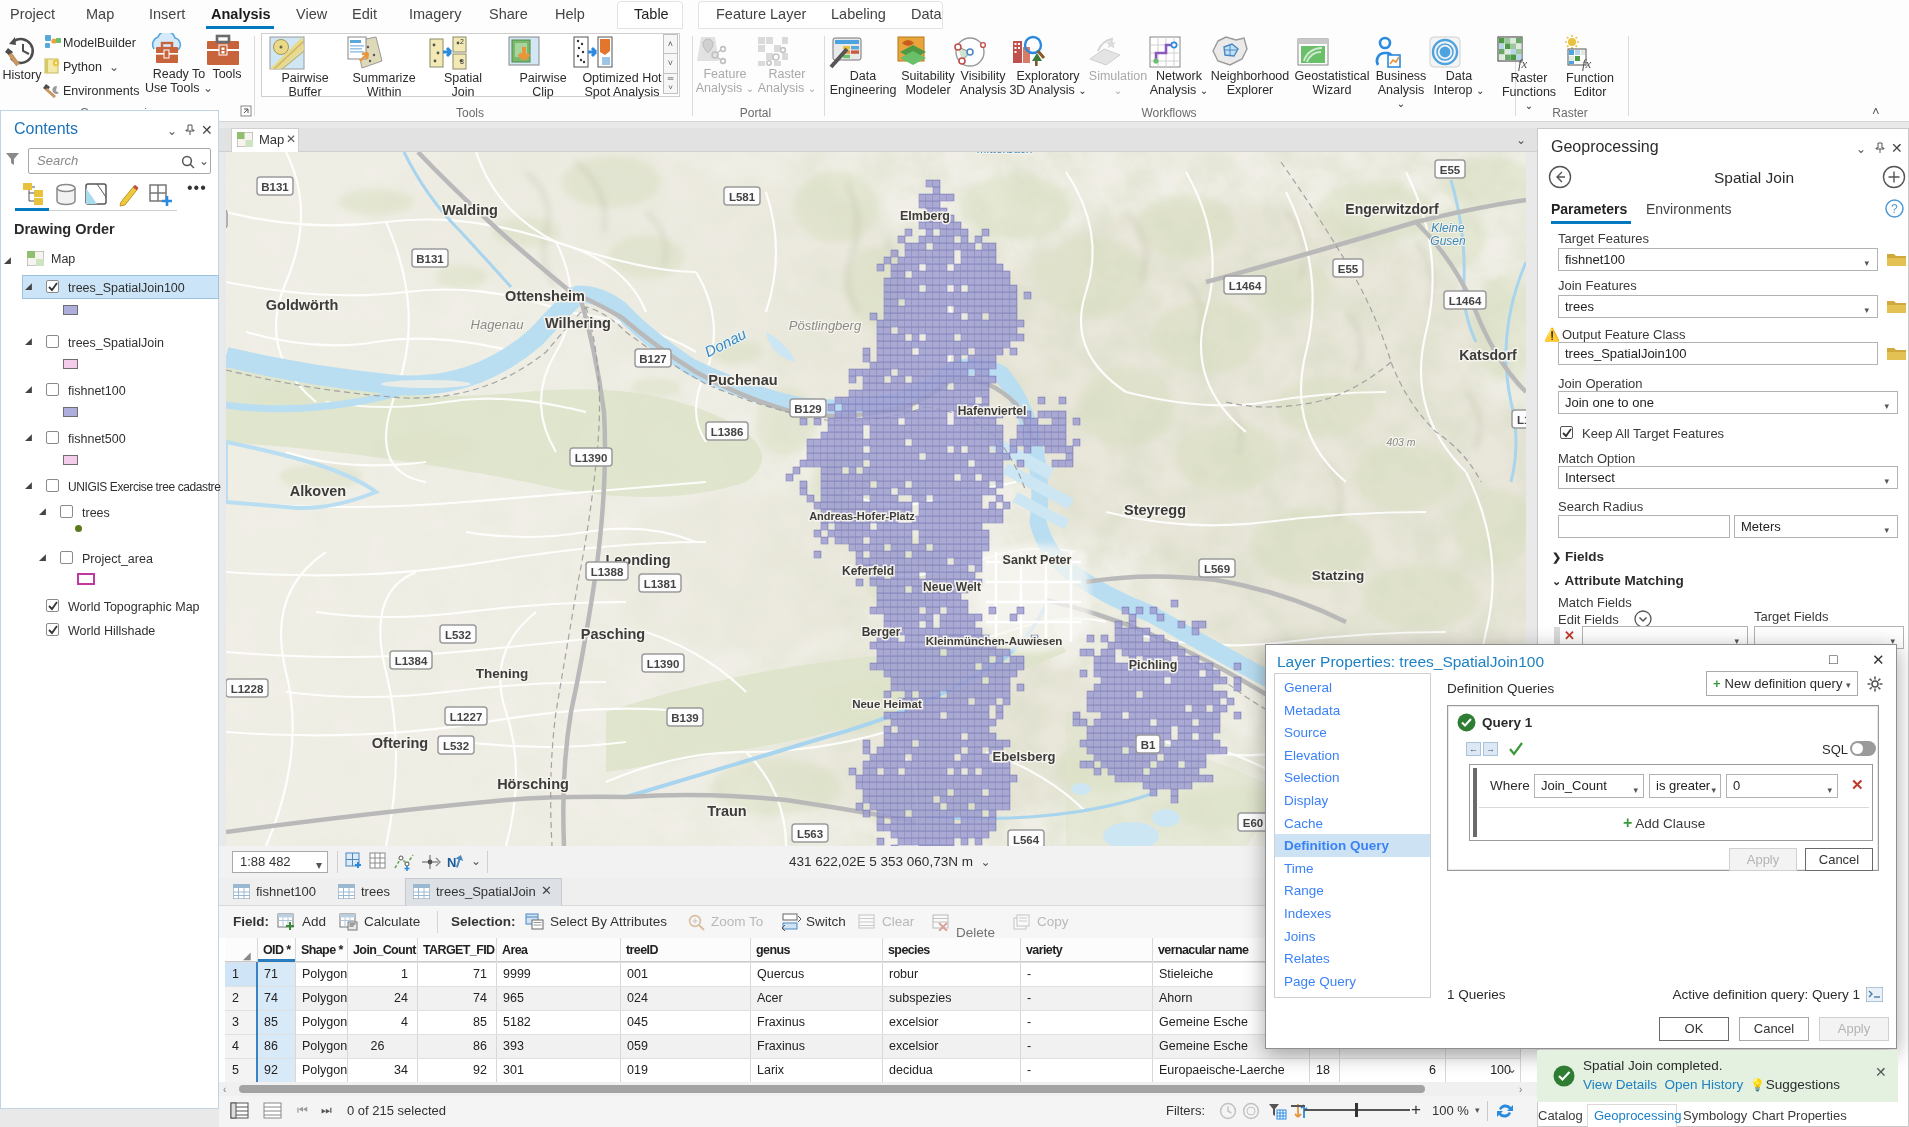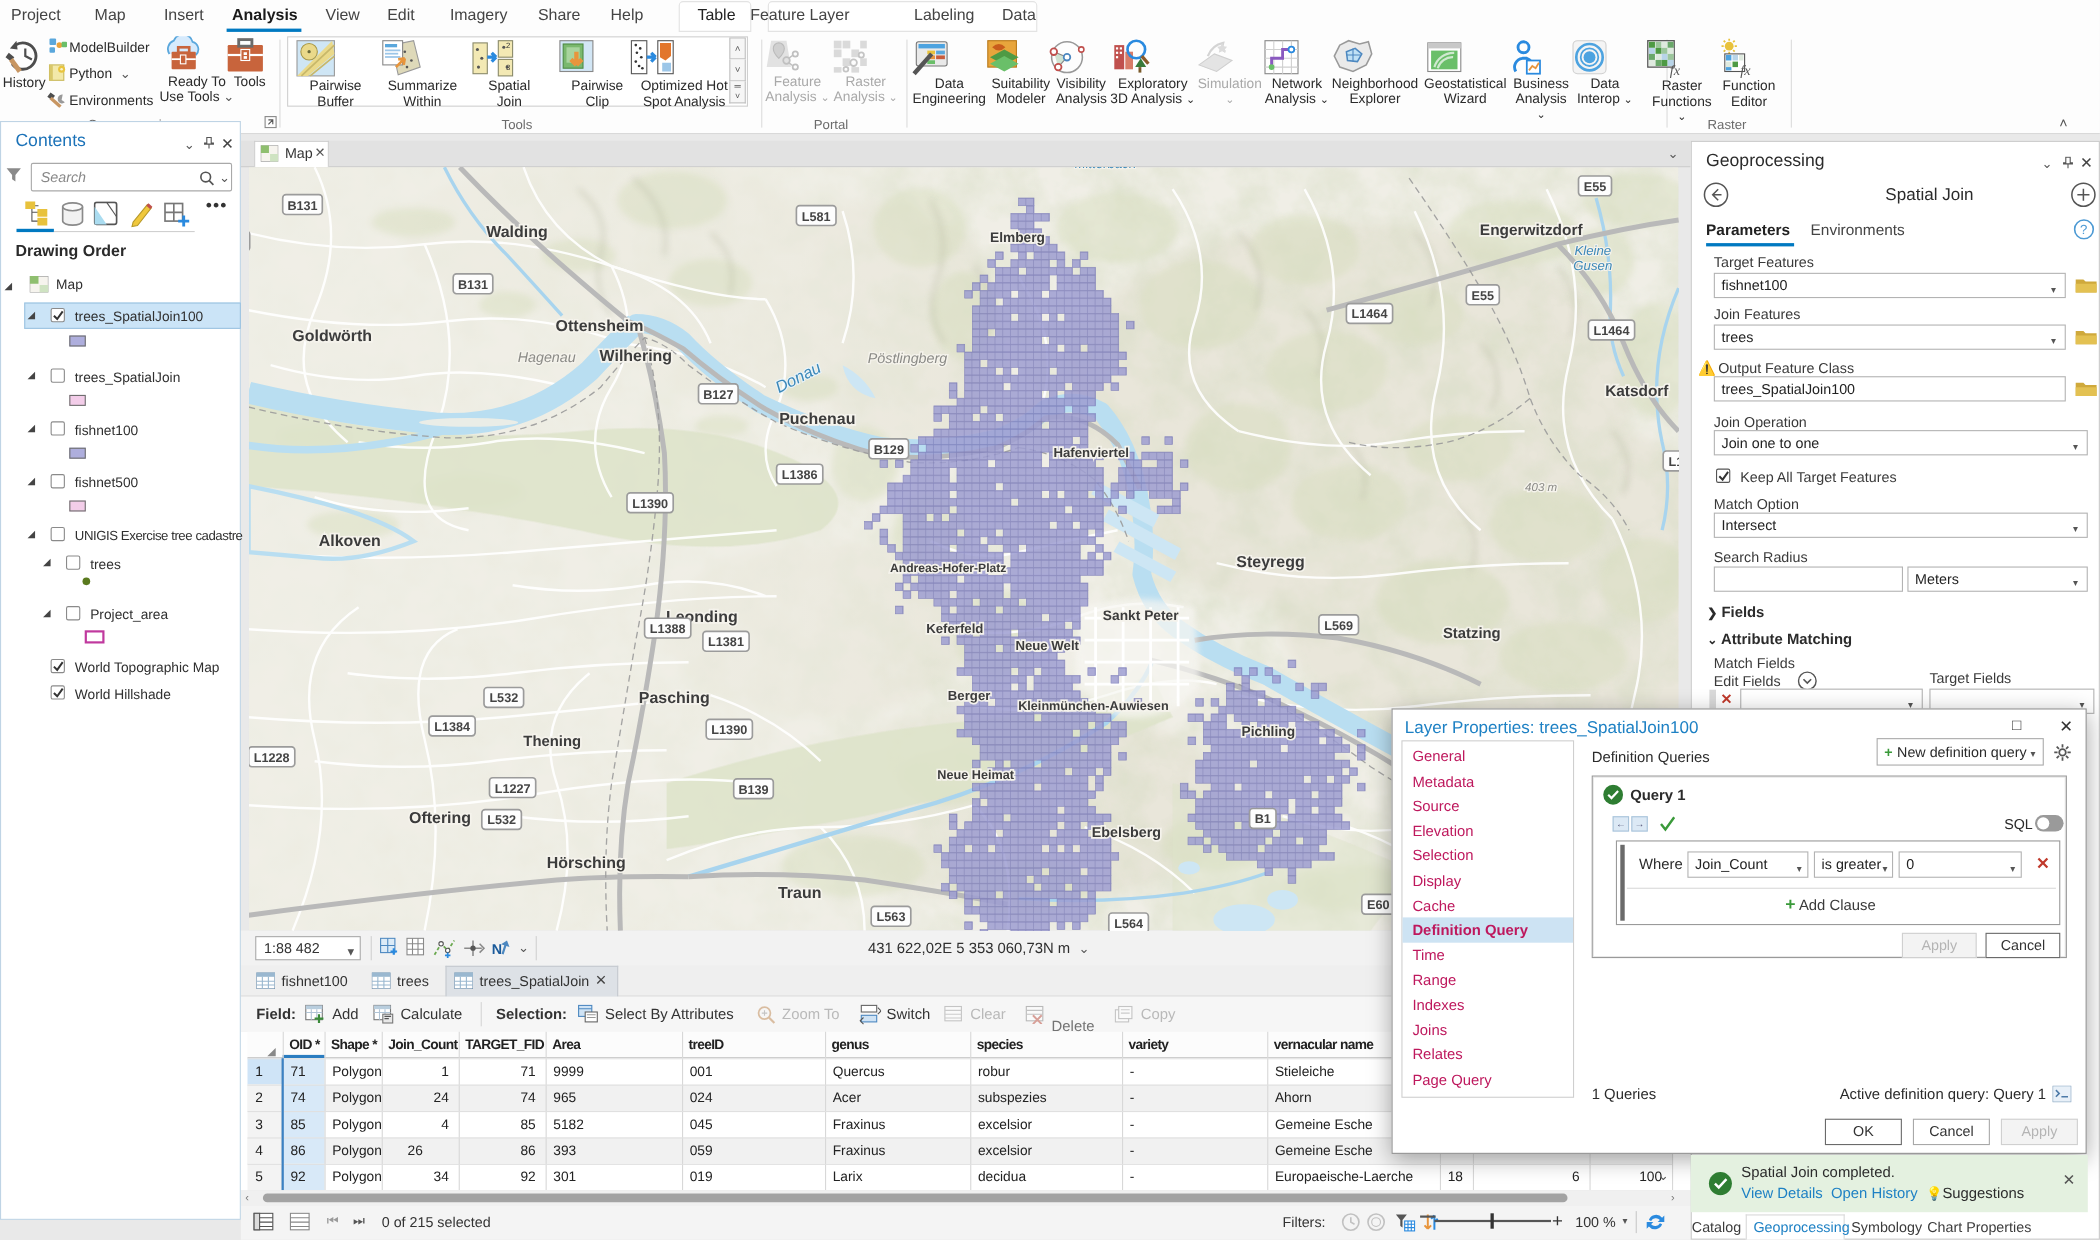--- a/index.html
+++ b/index.html
@@ -37,21 +37,21 @@
  <div class="mi" style="left:86px">Map</div>
  <div class="mi" style="left:149px">Insert</div>
  <div class="mi" style="left:211px;color:#1a1a1a;font-weight:bold">Analysis</div>
  <div style="position:absolute;left:206px;top:26px;width:68px;height:3px;background:#0079c1"></div>
  <div class="mi" style="left:296px">View</div>
  <div class="mi" style="left:352px">Edit</div>
  <div class="mi" style="left:409px">Imagery</div>
  <div class="mi" style="left:489px">Share</div>
  <div class="mi" style="left:555px">Help</div>
  <div class="mi" style="left:634px;color:#222">Table</div>
- <div class="mi" style="left:682px">Feature Layer</div>
+ <div class="mi" style="left:716px">Feature Layer</div>
  <div class="mi" style="left:831px">Labeling</div>
  <div class="mi" style="left:911px">Data</div>
 </div>
 <div class="ribbon">
  <div style="position:absolute;left:2px;top:6px;width:40px;text-align:center">
   <svg width="36" height="32" viewBox="0 0 36 32">
         <path d="M12 5 A12 12 0 1 1 9 22" fill="none" stroke="#4d4d4d" stroke-width="2.6"></path>
         <path d="M13 1 L7 8 L14 9 Z" fill="#4d4d4d"></path>
         <path d="M21 8 v7 l6 3" fill="none" stroke="#4d4d4d" stroke-width="2"></path>
         <path d="M3 16 L6 12 L11 16 L8 20 Z" fill="#4d4d4d"></path>
@@ -309,20 +309,21 @@
  </div>
  <div style="position:absolute;left:1428px;top:5px;width:62px;text-align:center">
   <svg width="34" height="34" viewBox="0 0 34 34">
         <rect x="2" y="2" width="30" height="30" rx="4" fill="#f4f4f4" stroke="#d0d0d0"></rect>
         <circle cx="17" cy="17" r="12" fill="none" stroke="#4da3e0" stroke-width="2.4"></circle>
         <circle cx="17" cy="17" r="8" fill="none" stroke="#4da3e0" stroke-width="1.6"></circle>
         <circle cx="17" cy="17" r="5.4" fill="#4da3e0"></circle>
       </svg>
   <div class="rlbl">Data<br>Interop <span style="font-size:10px">⌄</span></div>
  </div>
+ <div class="rgl" style="left:824px;width:690px">Workflows</div>
  <div class="rsep" style="left:1515px"></div>
  <div style="position:absolute;left:1496px;top:5px;width:66px;text-align:center">
   <svg width="36" height="36" viewBox="0 0 36 36">
         <g stroke="#555" stroke-width="1.2">
           <rect x="2" y="2" width="24" height="24" fill="#fff"></rect>
         </g>
         <g>
           <rect x="3" y="3" width="5.5" height="5.5" fill="#4e9a44"></rect>
           <rect x="9" y="3" width="5.5" height="5.5" fill="#9cc69c"></rect>
           <rect x="14.5" y="3" width="5.5" height="5.5" fill="#dfeadf"></rect>
@@ -1449,21 +1450,21 @@
  <div class="inp" style="left:216px;top:497px;width:150px">
       <span class="abs chev" style="right:8px;top:4px;font-size:9px">▾</span>
     </div>
 </div>
 <div class="abs" style="left:1265px;top:644px;width:632px;height:405px;background:#fff;border:1px solid #8f8f8f;box-shadow:0 5px 20px rgba(0,0,0,0.35)">
  <div class="abs" style="left:11px;top:8px;font-size:15.5px;color:#1e81c4">Layer Properties: trees_SpatialJoin100</div>
  <div class="abs" style="left:563px;top:6px;font-size:14px;color:#333">□</div>
  <div class="abs" style="left:606px;top:6px;font-size:15px;color:#333">✕</div>
  <div class="abs" style="left:8px;top:28px;width:157px;height:325px;border:1px solid #cfcfcf"></div>
  <div class="abs" style="left:9px;top:189px;width:155px;height:23px;background:#cde3f3"></div>
- <div class="abs" style="left:18px;top:32px;font-size:13.5px;color:#be185d;line-height:22.6px">General<br>Metadata<br>Source<br>Elevation<br>Selection<br>Display<br>Cache<br><b>Definition Query</b><br>Time<br>Range<br>Indexes<br>Joins<br>Relates<br>Page Query</div>
+ <div class="abs" style="left:18px;top:32px;font-size:13.5px;color:#3b82f6;line-height:22.6px">General<br>Metadata<br>Source<br>Elevation<br>Selection<br>Display<br>Cache<br><b>Definition Query</b><br>Time<br>Range<br>Indexes<br>Joins<br>Relates<br>Page Query</div>
  <div class="abs" style="left:181px;top:36px;font-size:13.5px;color:#2b2b2b">Definition Queries</div>
  <div class="abs" style="left:440px;top:26px;width:152px;height:25px;border:1px solid #ababab;font-size:13px;color:#2b2b2b;line-height:23px"><span style="color:#3a9a3a;font-weight:bold;padding:0 4px 0 6px">+</span>New definition query <span class="chev" style="font-size:9px">▾</span></div>
  <svg class="abs" style="left:600px;top:30px" width="18" height="18">
       <circle cx="9" cy="9" r="3" fill="none" stroke="#555" stroke-width="1.6"></circle>
       <g stroke="#555" stroke-width="1.6">
         <path d="M9 1.5 v3 M9 13.5 v3 M1.5 9 h3 M13.5 9 h3 M3.7 3.7 l2.1 2.1 M12.2 12.2 l2.1 2.1 M14.3 3.7 l-2.1 2.1 M5.8 12.2 l-2.1 2.1"></path>
       </g>
     </svg>
  <div class="abs" style="left:181px;top:60px;width:432px;height:166px;border:1px solid #9a9a9a;box-shadow:inset 0 0 0 1px #e8e8e8"></div>
  <svg class="abs" style="left:191px;top:68px" width="19" height="19">

